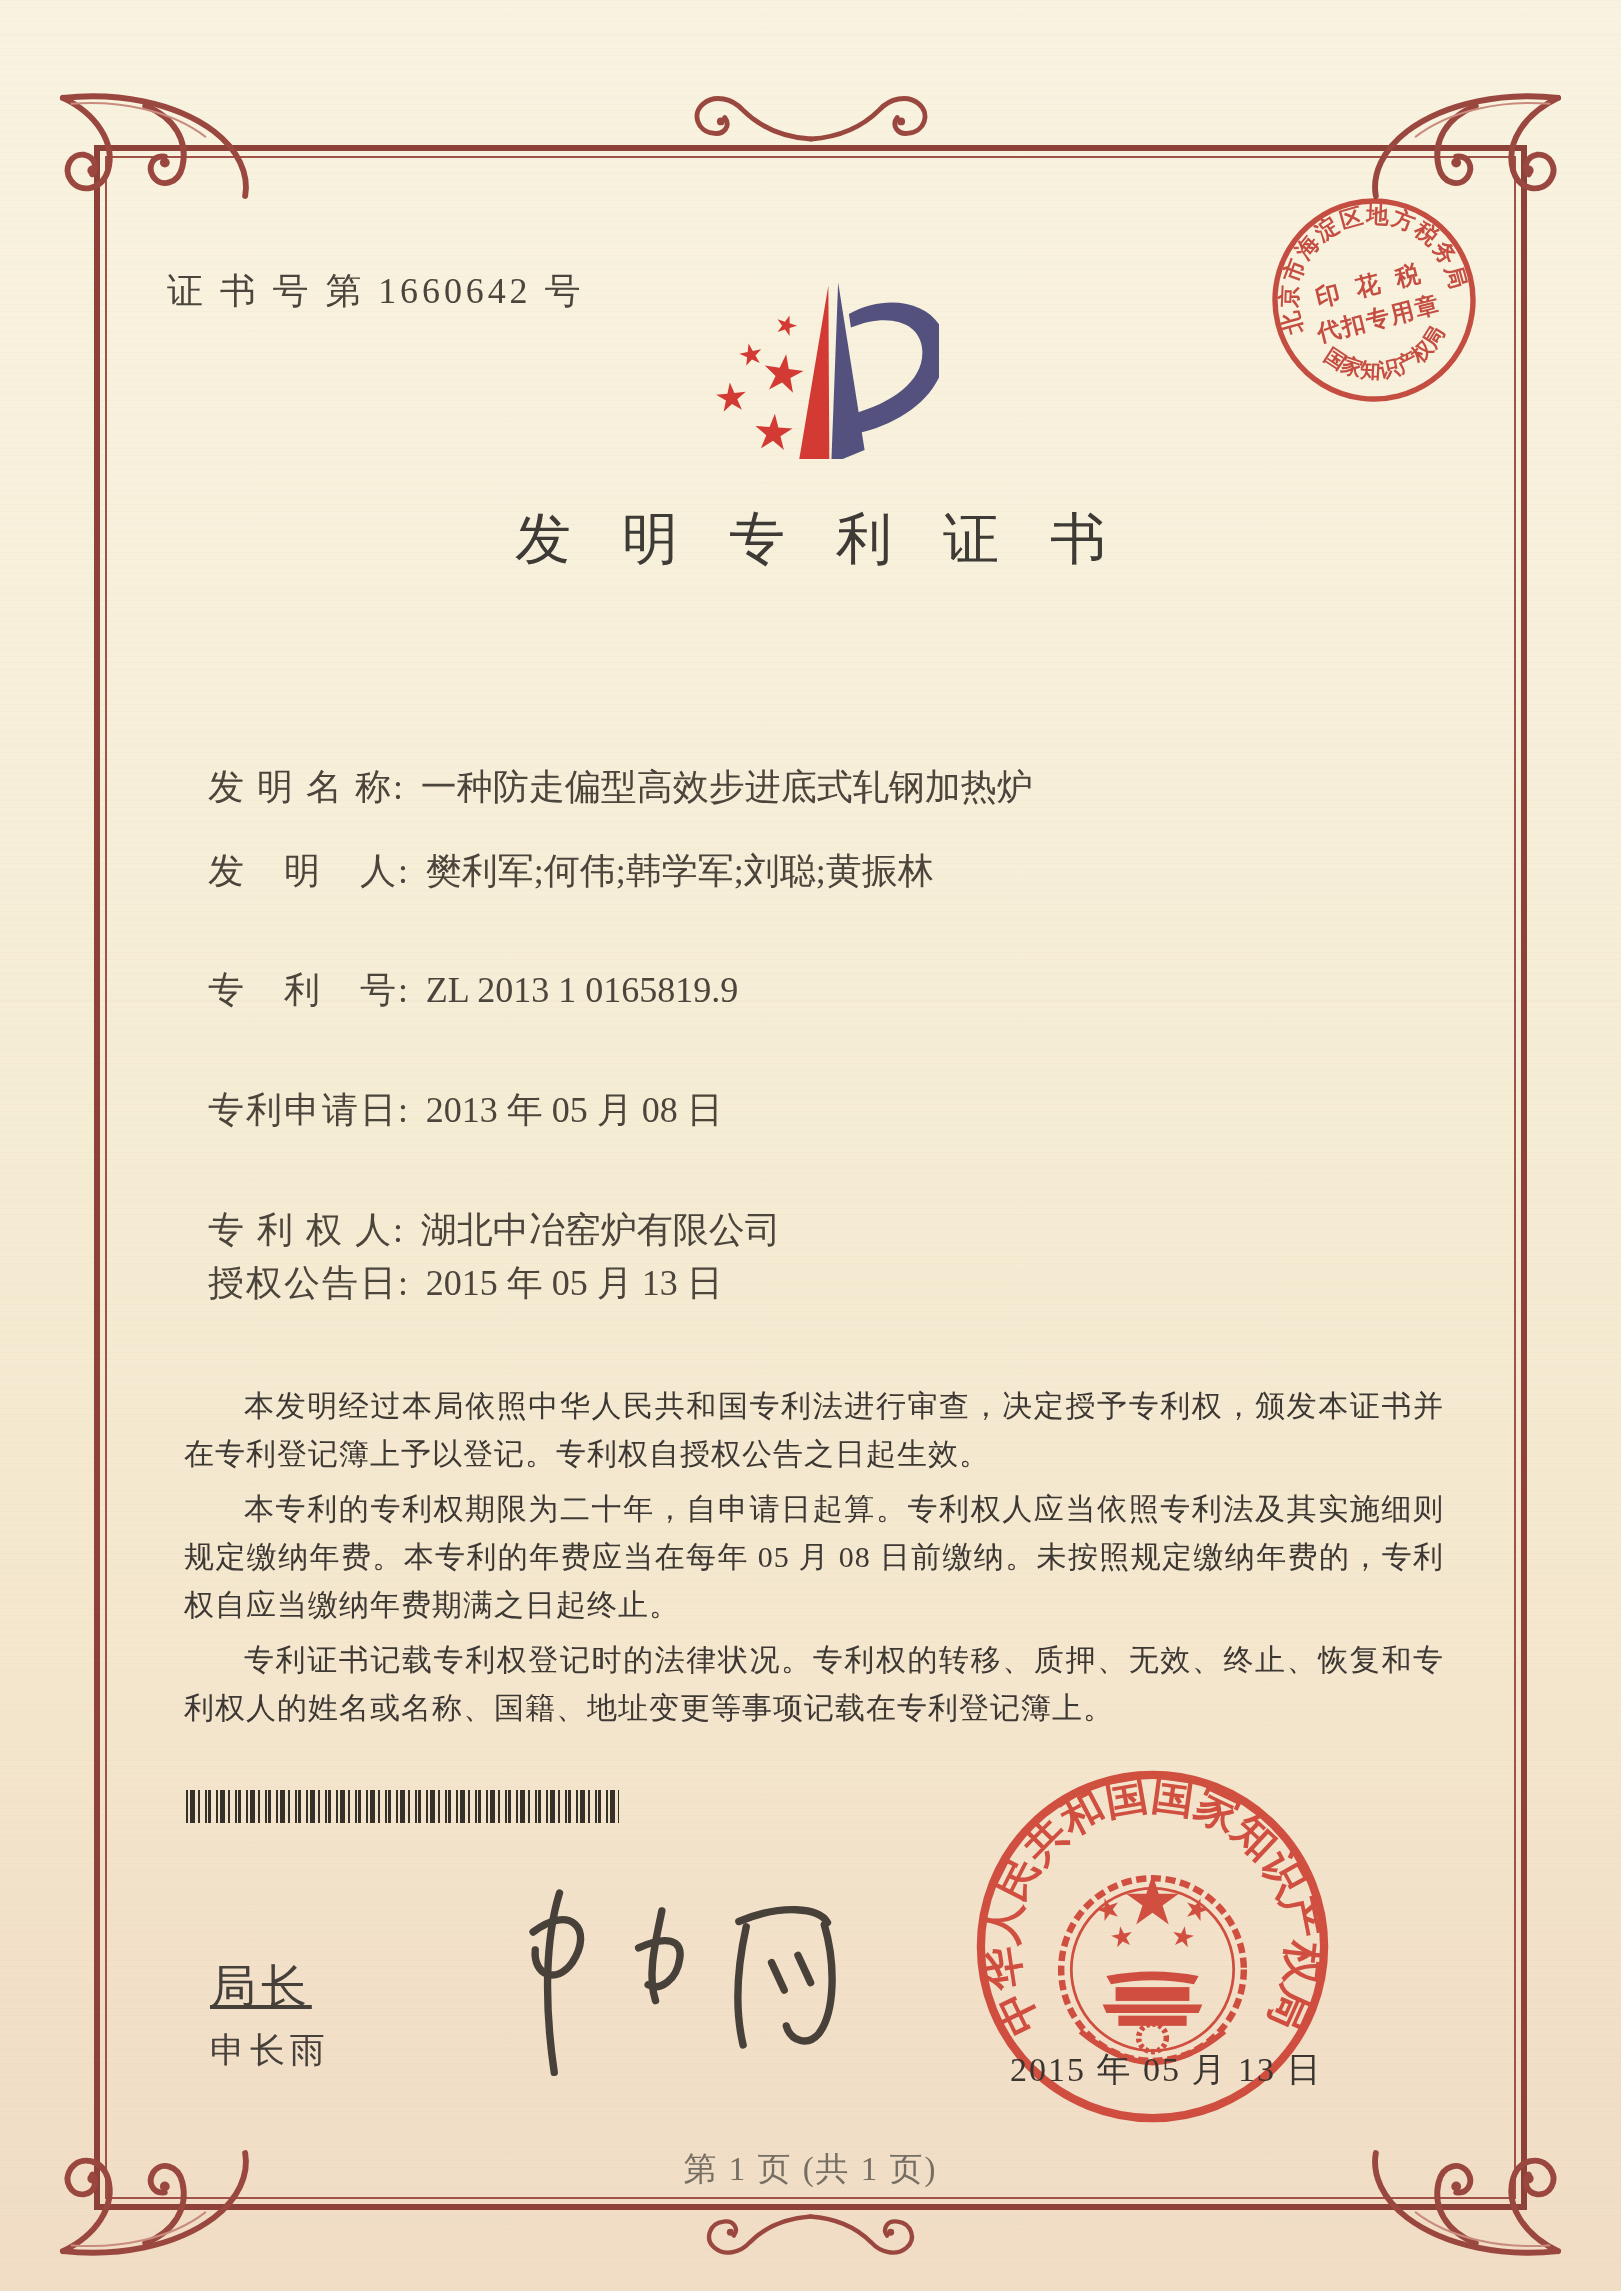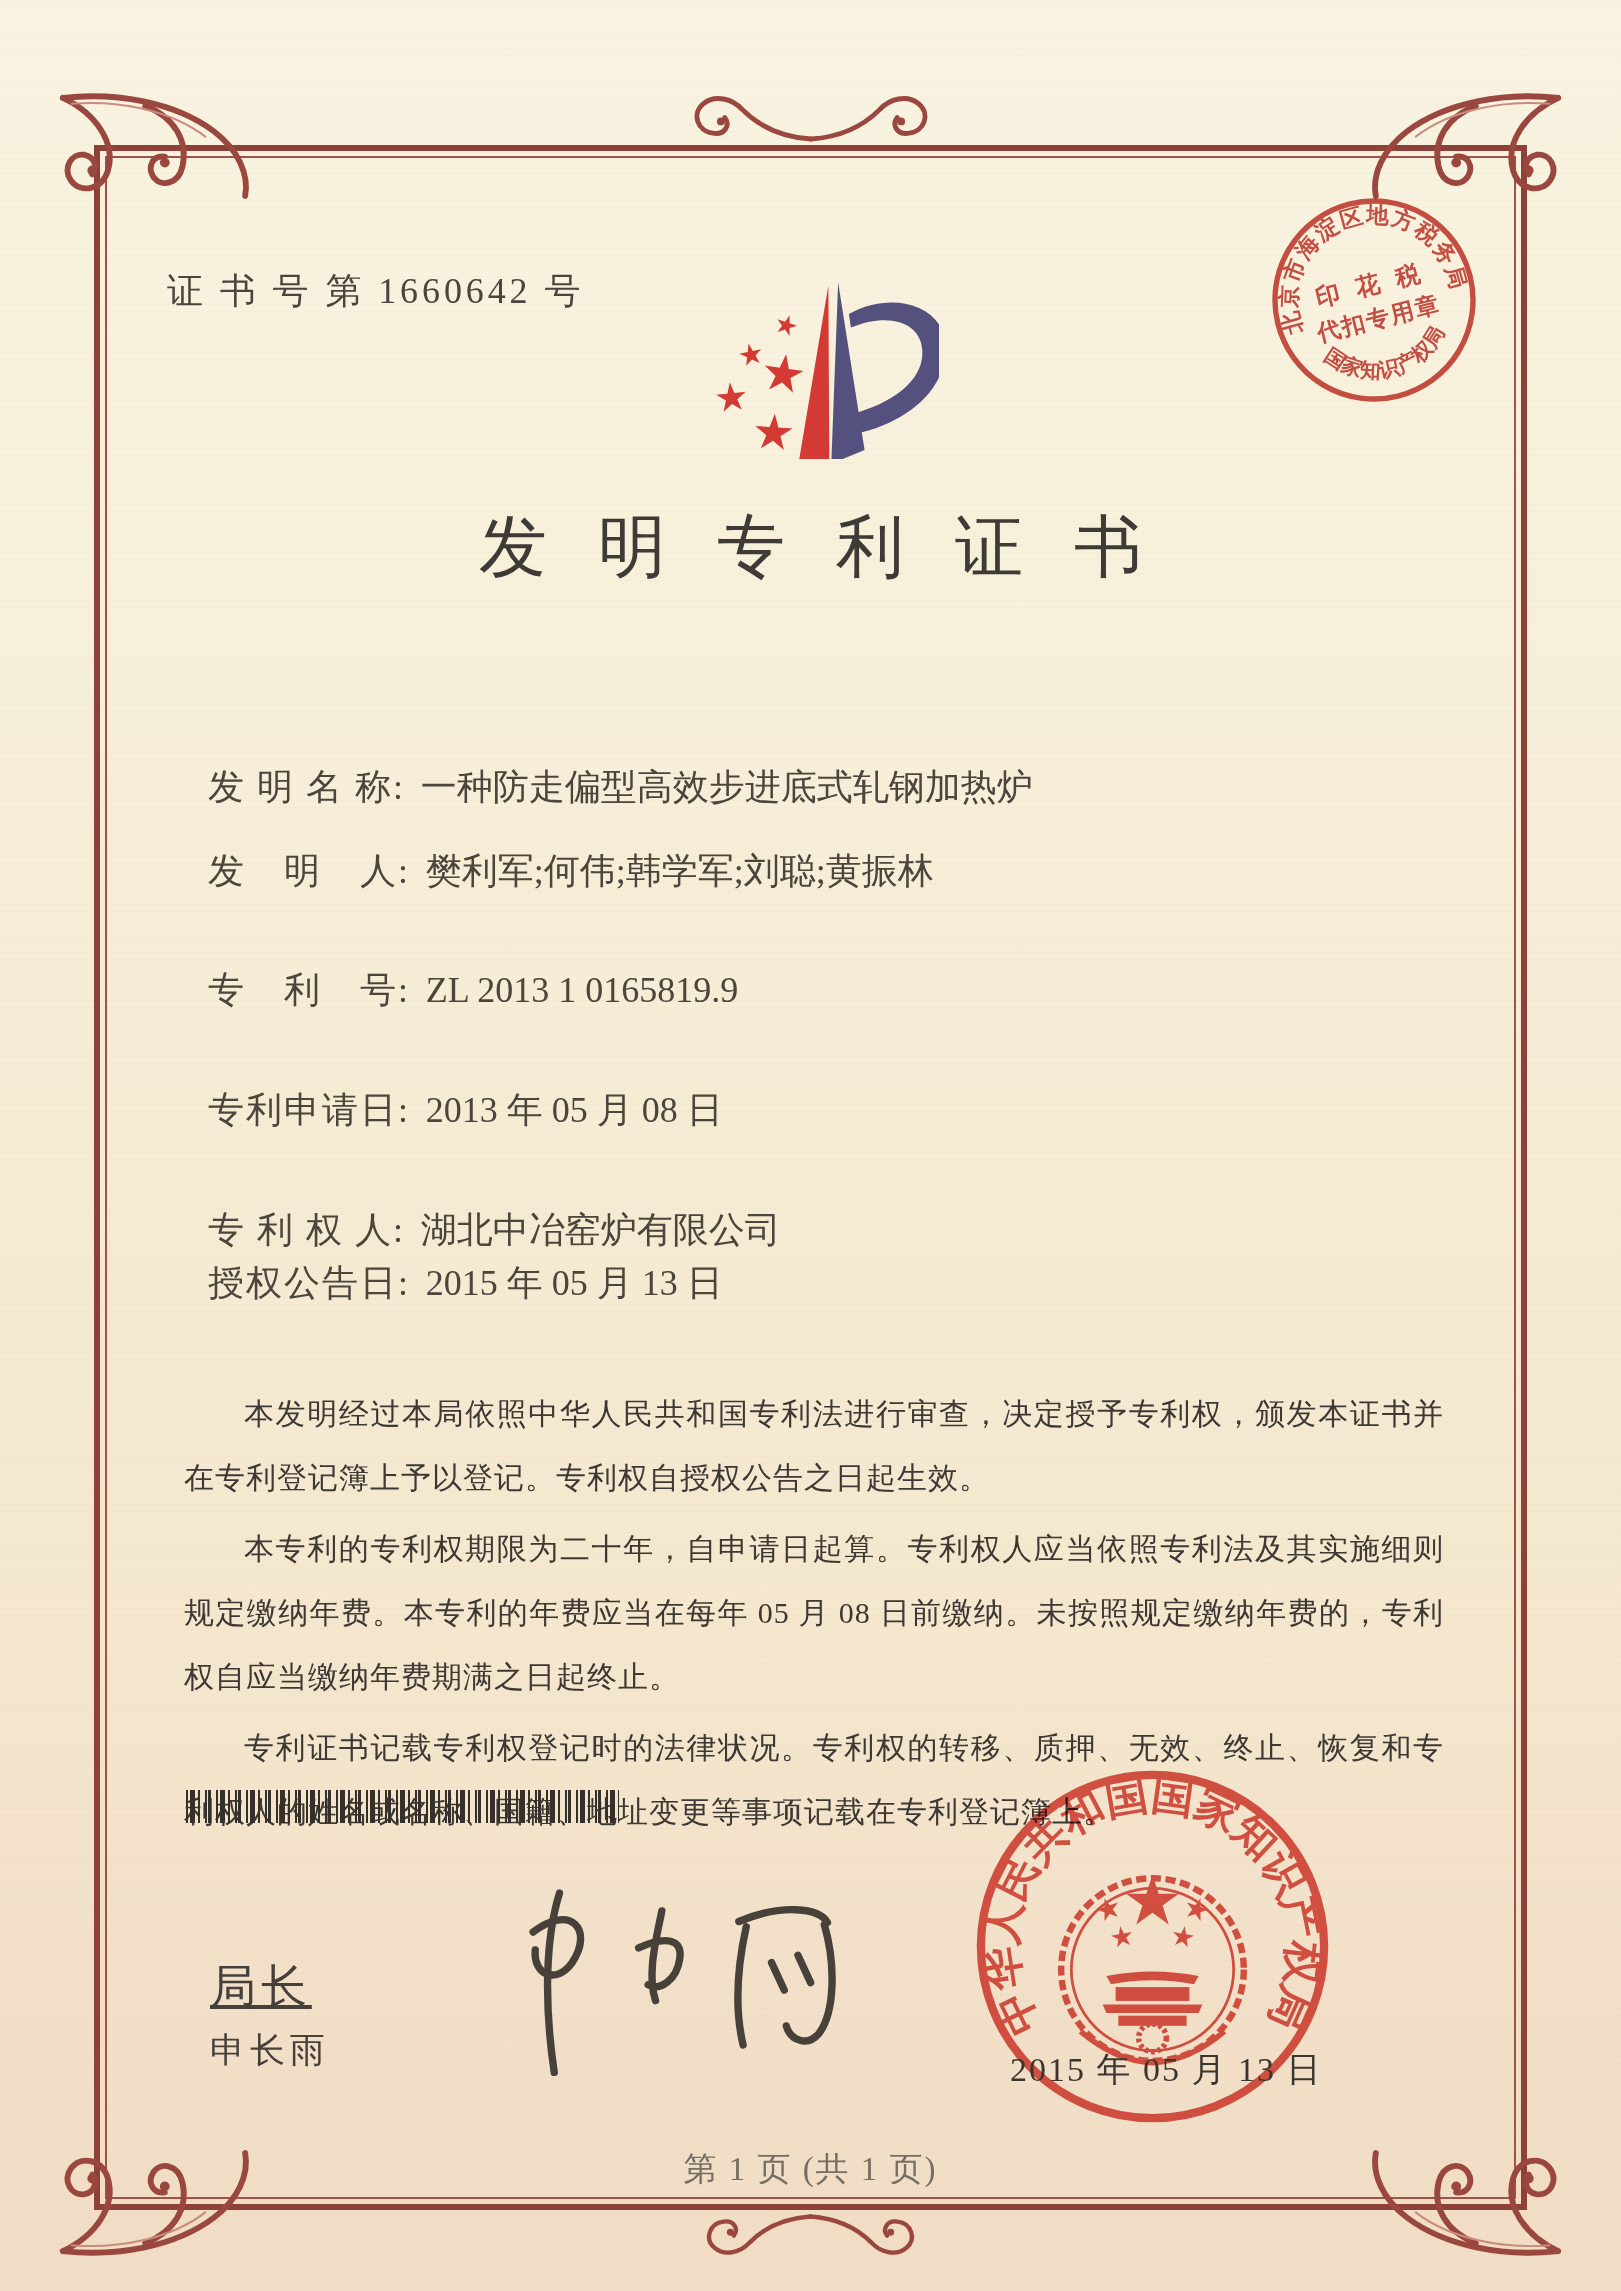--- a/index.html
+++ b/index.html
@@ -15,28 +15,28 @@
     border:6.9px solid #8d4138;box-sizing:border-box;z-index:2;}
   .frame-inner{position:absolute;inset:4.9px;border:2px solid #a05148;}
   .orn{position:absolute;z-index:3;}
   
   .cert-number{position:absolute;left:167px;top:267px;font-size:36px;letter-spacing:3.9px;
     color:#4a453d;z-index:4;}
   .logo{position:absolute;left:704px;top:253px;width:235px;height:206px;z-index:4;}
   .tax-stamp{position:absolute;left:1266px;top:192px;width:216px;height:216px;
     transform:rotate(-14deg);z-index:4;opacity:.93;mix-blend-mode:multiply;}
   .title{position:absolute;left:50%;top:502px;transform:translateX(calc(-50% + 25.5px));
-    font-size:68px;letter-spacing:51px;color:#3e3a35;font-weight:500;white-space:nowrap;z-index:4;}
+    font-size:56px;letter-spacing:51px;color:#3e3a35;font-weight:500;white-space:nowrap;z-index:4;}
   
   .field{position:absolute;left:208px;font-size:36px;color:#4b453c;white-space:nowrap;z-index:4;}
   .field .lab{letter-spacing:2px;}
   .field .val{margin-left:15.7px;}
   
   .body-text{position:absolute;left:184px;top:1382px;width:1260px;font-size:30px;
-    line-height:64px;text-align:justify;color:#3d3833;letter-spacing:1px;z-index:4;}
+    line-height:48px;text-align:justify;color:#3d3833;letter-spacing:1px;z-index:4;}
   .body-text p{margin:0 0 6.9px;text-indent:2em;}
   
   .barcode{position:absolute;left:186px;top:1790px;width:433px;height:33px;z-index:4;
     background:repeating-linear-gradient(90deg,
       #35302a 0 2px,transparent 2px 3.9px,#35302a 3.9px 8.8px,transparent 8.8px 11.8px,
       #35302a 11.8px 13.7px,transparent 13.7px 18.6px,#35302a 18.6px 20.6px,transparent 20.6px 22.5px,
       #35302a 22.5px 25.5px,transparent 25.5px 30px);}
   .director-title{position:absolute;left:210px;top:1956px;font-size:46px;letter-spacing:4.9px;color:#45403a;z-index:4;text-decoration:underline;}
   .director-name{position:absolute;left:210px;top:2027px;font-size:35px;letter-spacing:4.9px;color:#45403a;z-index:4;}
   .signature{position:absolute;left:469px;top:1874px;width:392px;height:211px;z-index:5;}

